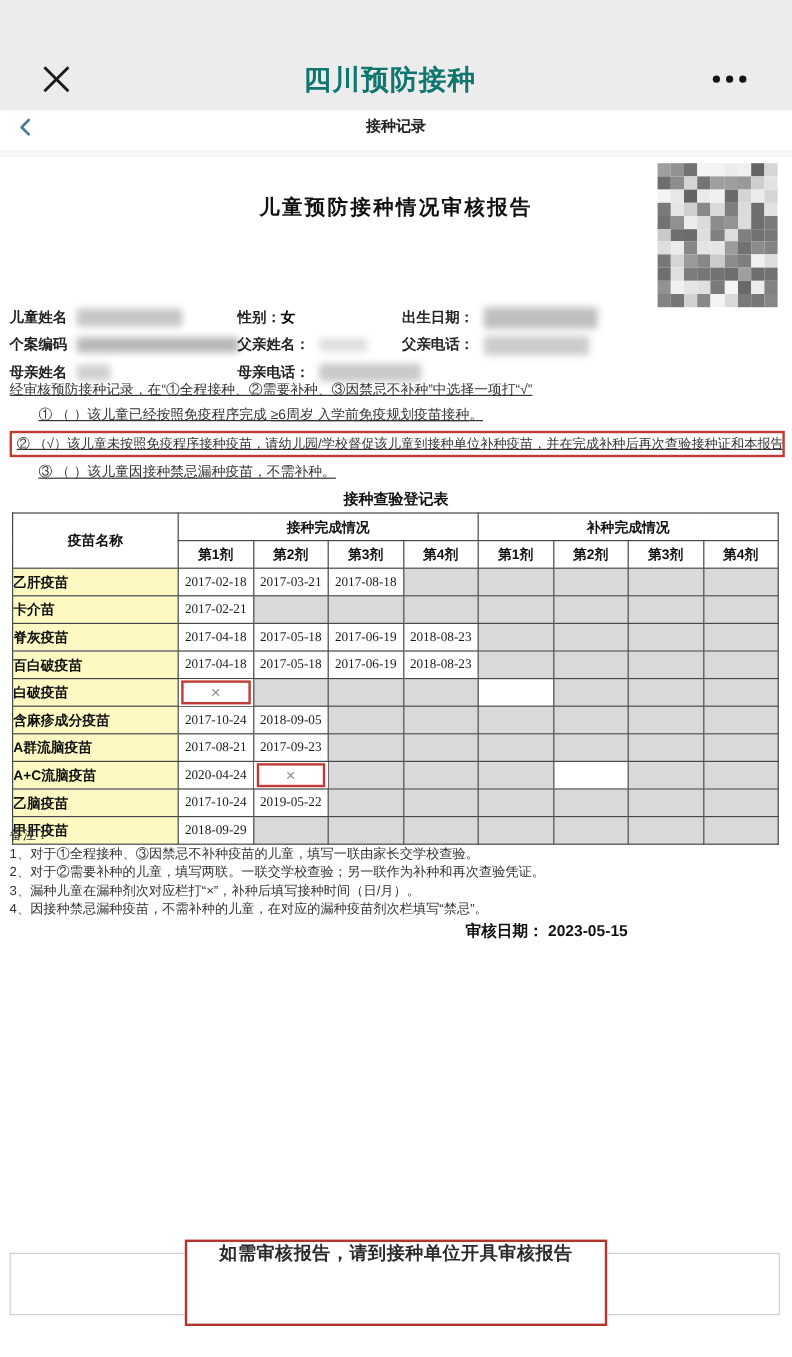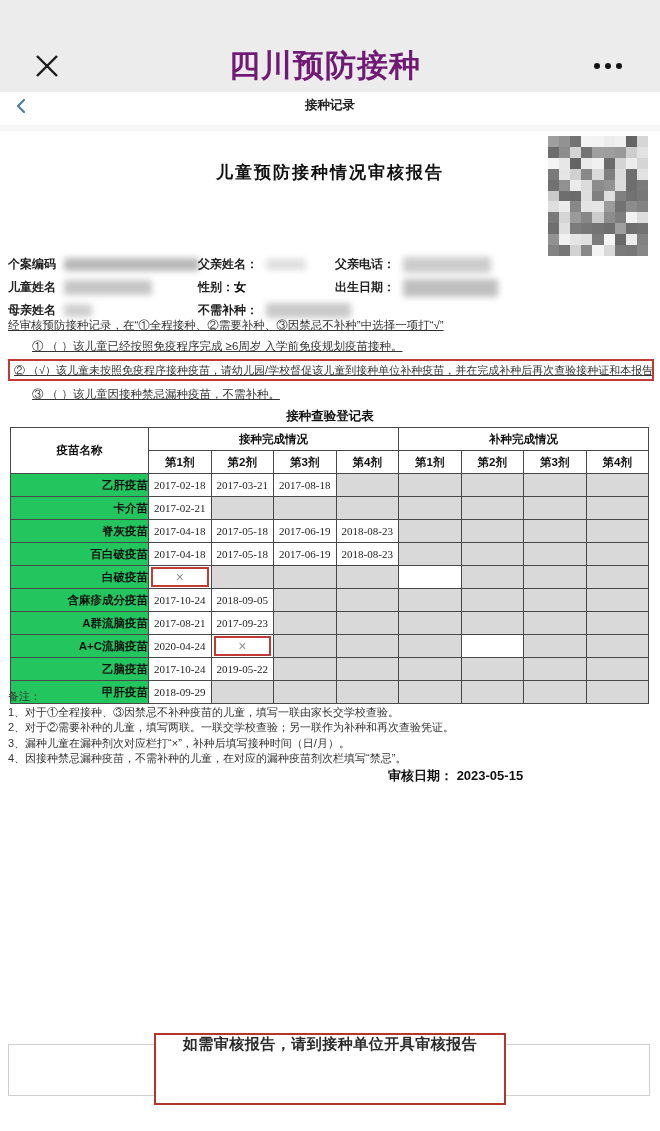--- a/index.html
+++ b/index.html
@@ -4,21 +4,21 @@
 <style>
   html,body{margin:0;padding:0;background:#fff;}
   .screen{position:relative;width:660px;height:1131px;background:#ffffff;overflow:hidden;
           font-family:"Liberation Sans",sans-serif;color:#1a1a1a;}
 
   
   .app-header{position:absolute;top:0;left:0;width:660px;height:97px;background:#ececec;
               border-bottom:1px solid #dcdcdc;display:flex;align-items:flex-end;}
   .app-header-inner{width:100%;height:62px;display:flex;align-items:center;justify-content:space-between;padding:0 30px;box-sizing:border-box;}
   .close-btn{width:34px;height:34px;display:flex;align-items:center;justify-content:center;cursor:pointer;}
-  .app-title{font-size:31px;font-weight:600;color:#701a75;letter-spacing:1px;font-family:Liberation Mono, monospace;}
+  .app-title{font-size:23px;font-weight:600;color:#0f766e;letter-spacing:1px;font-family:Liberation Mono, monospace;}
   .more-btn{width:44px;height:34px;display:flex;align-items:center;justify-content:center;gap:5px;cursor:pointer;}
   .dot{width:6px;height:6px;border-radius:50%;background:#141414;}
 
   
   .nav-bar{position:absolute;top:92px;left:0;width:660px;height:27px;background:#ffffff;
            display:flex;align-items:center;}
   .nav-back{position:absolute;left:10px;top:3px;width:22px;height:22px;display:flex;align-items:center;justify-content:center;cursor:pointer;}
   .nav-title{width:100%;text-align:center;font-size:12.5px;font-weight:700;color:#222;}
   .nav-strip{position:absolute;top:125px;left:0;width:660px;height:6px;background:#f6f6f6;}
 
@@ -53,21 +53,21 @@
   .sel-line{white-space:nowrap;overflow:hidden;height:15px;line-height:15px;margin-top:6px;padding-left:24px;}
   .sel-underline{text-decoration:underline;margin-top:36px;}
   .sel-highlight{margin-top:5px;border:2px solid #c23a34;height:16px;line-height:16px;
                  padding:1px 2px 1px 4px;white-space:nowrap;overflow:hidden;font-size:11px;}
 
   
   .tbl-title{position:absolute;top:277px;left:0;width:660px;text-align:center;font-size:12.5px;font-weight:700;color:#111;}
   table.vax{position:absolute;top:296px;left:10px;width:638px;border-collapse:collapse;table-layout:fixed;}
   table.vax th,table.vax td{border:1px solid #484848;padding:0;height:22px;overflow:hidden;}
   table.vax th{font-size:11.5px;font-weight:700;color:#111;background:#fff;}
-  td.vname{font-size:11.5px;font-weight:600;color:#111;text-align:right;padding-left:7px;background:#22c55e;}
+  td.vname{font-size:11.5px;font-weight:600;color:#111;text-align:left;padding-left:7px;background:#fef9c3;}
   td.date{font-family:"Liberation Serif",serif;font-size:11px;color:#1c1c1c;text-align:center;background:#fff;}
   td.empty-gray{background:#d9d9d9;}
   td.pending{background:#ffffff;}
   td.missed{background:#ffffff;position:relative;}
   .missbox{position:absolute;top:1px;left:2px;right:2px;bottom:1px;border:2px solid #c23a34;
            display:flex;align-items:center;justify-content:center;
            font-size:14px;color:#8f8f8f;font-weight:400;}
 
   
   .notes{position:absolute;top:558px;left:8px;width:646px;font-size:11px;color:#333;}
@@ -223,32 +223,32 @@
         <div style="background: rgb(217, 217, 217);"></div>
         <div style="background: rgb(122, 122, 122);"></div>
         <div style="background: rgb(119, 119, 119);"></div>
         <div style="background: rgb(135, 135, 135);"></div>
       </div>
 
     <div class="report-title">儿童预防接种情况审核报告</div>
 
     <div class="info">
       <div class="info-row">
+        <span class="f1"><span>儿童姓名</span><span class="blob b-name"></span></span>
+        <span class="f2"><span>性别：</span><span class="gender-val">女</span></span>
+        <span class="f3"><span>出生日期：</span><span class="blob b-birth"></span></span>
+      </div>
+      <div class="info-row">
         <span class="f1"><span>个案编码</span><span class="blob b-case"></span></span>
         <span class="f2"><span>父亲姓名：</span><span class="blob b-fname"></span></span>
         <span class="f3"><span>父亲电话：</span><span class="blob b-fphone"></span></span>
       </div>
       <div class="info-row">
-        <span class="f1"><span>儿童姓名</span><span class="blob b-name"></span></span>
-        <span class="f2"><span>性别：</span><span class="gender-val">女</span></span>
-        <span class="f3"><span>出生日期：</span><span class="blob b-birth"></span></span>
-      </div>
-      <div class="info-row">
         <span class="f1"><span>母亲姓名</span><span class="blob b-mname"></span></span>
-        <span class="f2"><span>不需补种：</span><span class="blob b-mphone"></span></span>
+        <span class="f2"><span>母亲电话：</span><span class="blob b-mphone"></span></span>
       </div>
     </div>
 
     <div class="selection">
       <div class="sel-intro">经审核预防接种记录，在“①全程接种、②需要补种、③因禁忌不补种”中选择一项打“√”</div>
       <div class="sel-line"><span>① （ ）该儿童已经按照免疫程序完成 </span><span class="sel-underline">≥6周岁 入学前免疫规划疫苗接种</span><span>。</span></div>
       <div class="sel-highlight">② （√）该儿童未按照免疫程序接种疫苗，请幼儿园/学校督促该儿童到接种单位补种疫苗，并在完成补种后再次查验接种证和本报告。</div>
       <div class="sel-line">③ （ ）该儿童因接种禁忌漏种疫苗，不需补种。</div>
     </div>
 

